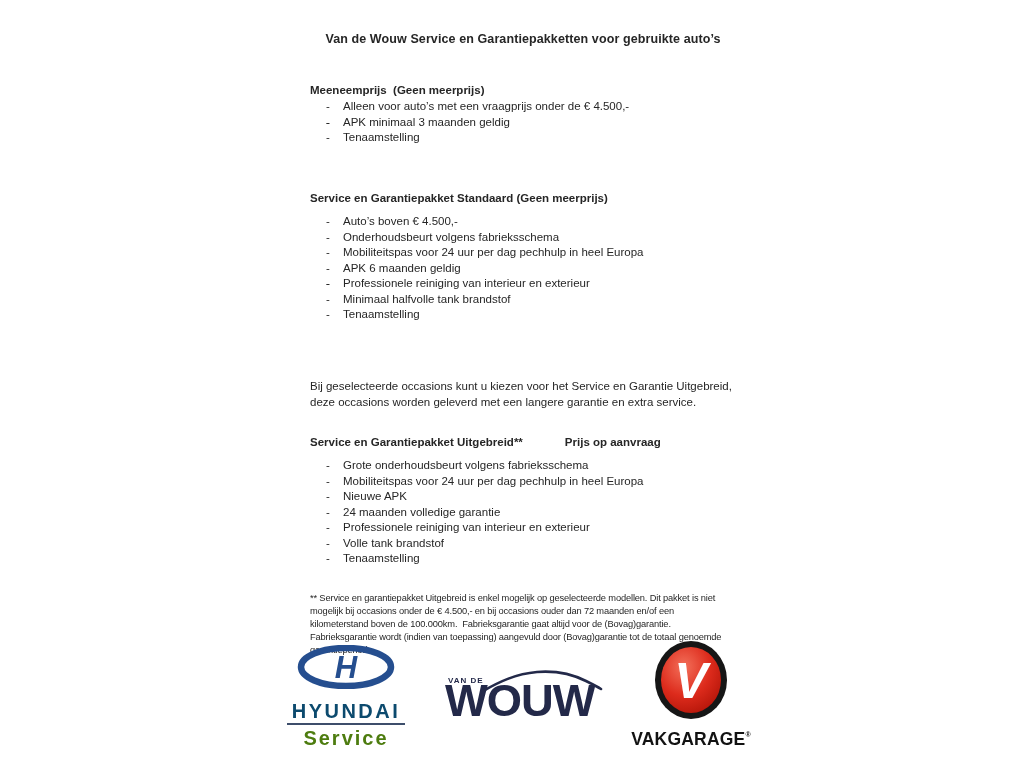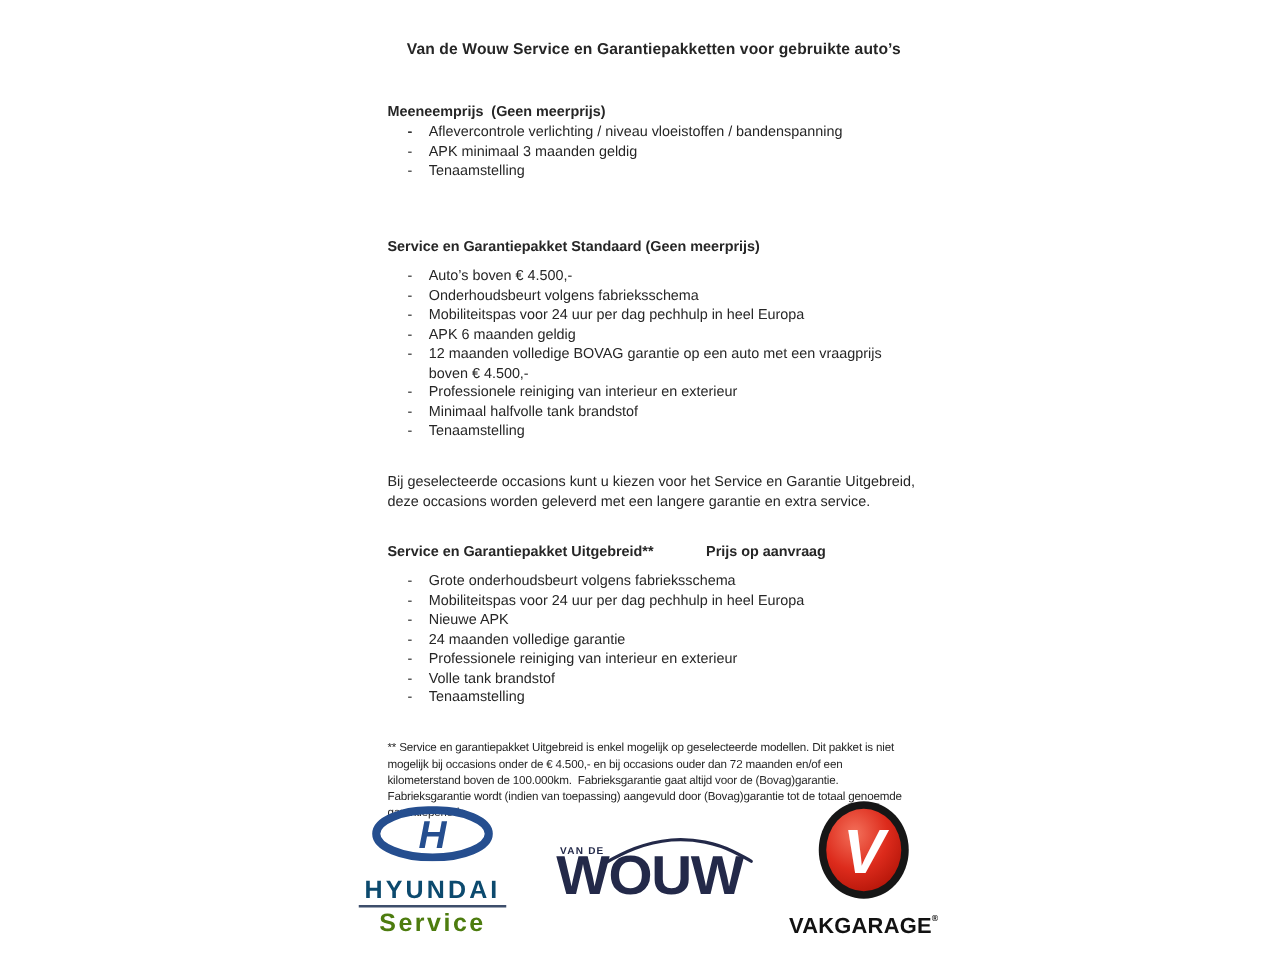--- a/index.html
+++ b/index.html
@@ -46,33 +46,33 @@
 </style>
 </head>
 <body>
 
 <h1 class="title">Van de Wouw Service en Garantiepakketten voor gebruikte auto’s</h1>
 
 <div class="content">
 
   <h2 class="h2-1">Meeneemprijs  (Geen meerprijs)</h2>
   <ul class="blist ul-1">
+      <li><span class="dash">-</span><span>Alleen voor auto’s met een vraagprijs onder de € 4.500,-</span></li>
       <li><span class="dash">-</span></li>
-      <li><span class="dash">-</span><span>Aflevercontrole verlichting / niveau vloeistoffen / bandenspanning</span></li>
       <li><span class="dash">-</span><span>APK minimaal 3 maanden geldig</span></li>
       <li><span class="dash">-</span><span>Tenaamstelling</span></li>
     </ul>
 
   <h2 class="h2-2">Service en Garantiepakket Standaard (Geen meerprijs)</h2>
   <ul class="blist ul-2">
       <li><span class="dash">-</span><span>Auto’s boven € 4.500,-</span></li>
       <li><span class="dash">-</span><span>Onderhoudsbeurt volgens fabrieksschema</span></li>
       <li><span class="dash">-</span><span>Mobiliteitspas voor 24 uur per dag pechhulp in heel Europa</span></li>
       <li><span class="dash">-</span><span>APK 6 maanden geldig</span></li>
-      <li><span class="dash">-</span><span>12 maanden volledige BOVAG garantie op een auto met een vraagprijs boven € 4.500,-</span></li>
+      <li><span class="dash">-</span></li>
       <li><span class="dash">-</span><span>Professionele reiniging van interieur en exterieur</span></li>
       <li><span class="dash">-</span><span>Minimaal halfvolle tank brandstof</span></li>
       <li><span class="dash">-</span><span>Tenaamstelling</span></li>
     </ul>
 
   <p class="intro">Bij geselecteerde occasions kunt u kiezen voor het Service en Garantie Uitgebreid, deze occasions worden geleverd met een langere garantie en extra service.</p>
 
   <div class="h3row">
     <span>Service en Garantiepakket Uitgebreid**</span><span class="price">Prijs op aanvraag</span>
   </div>

